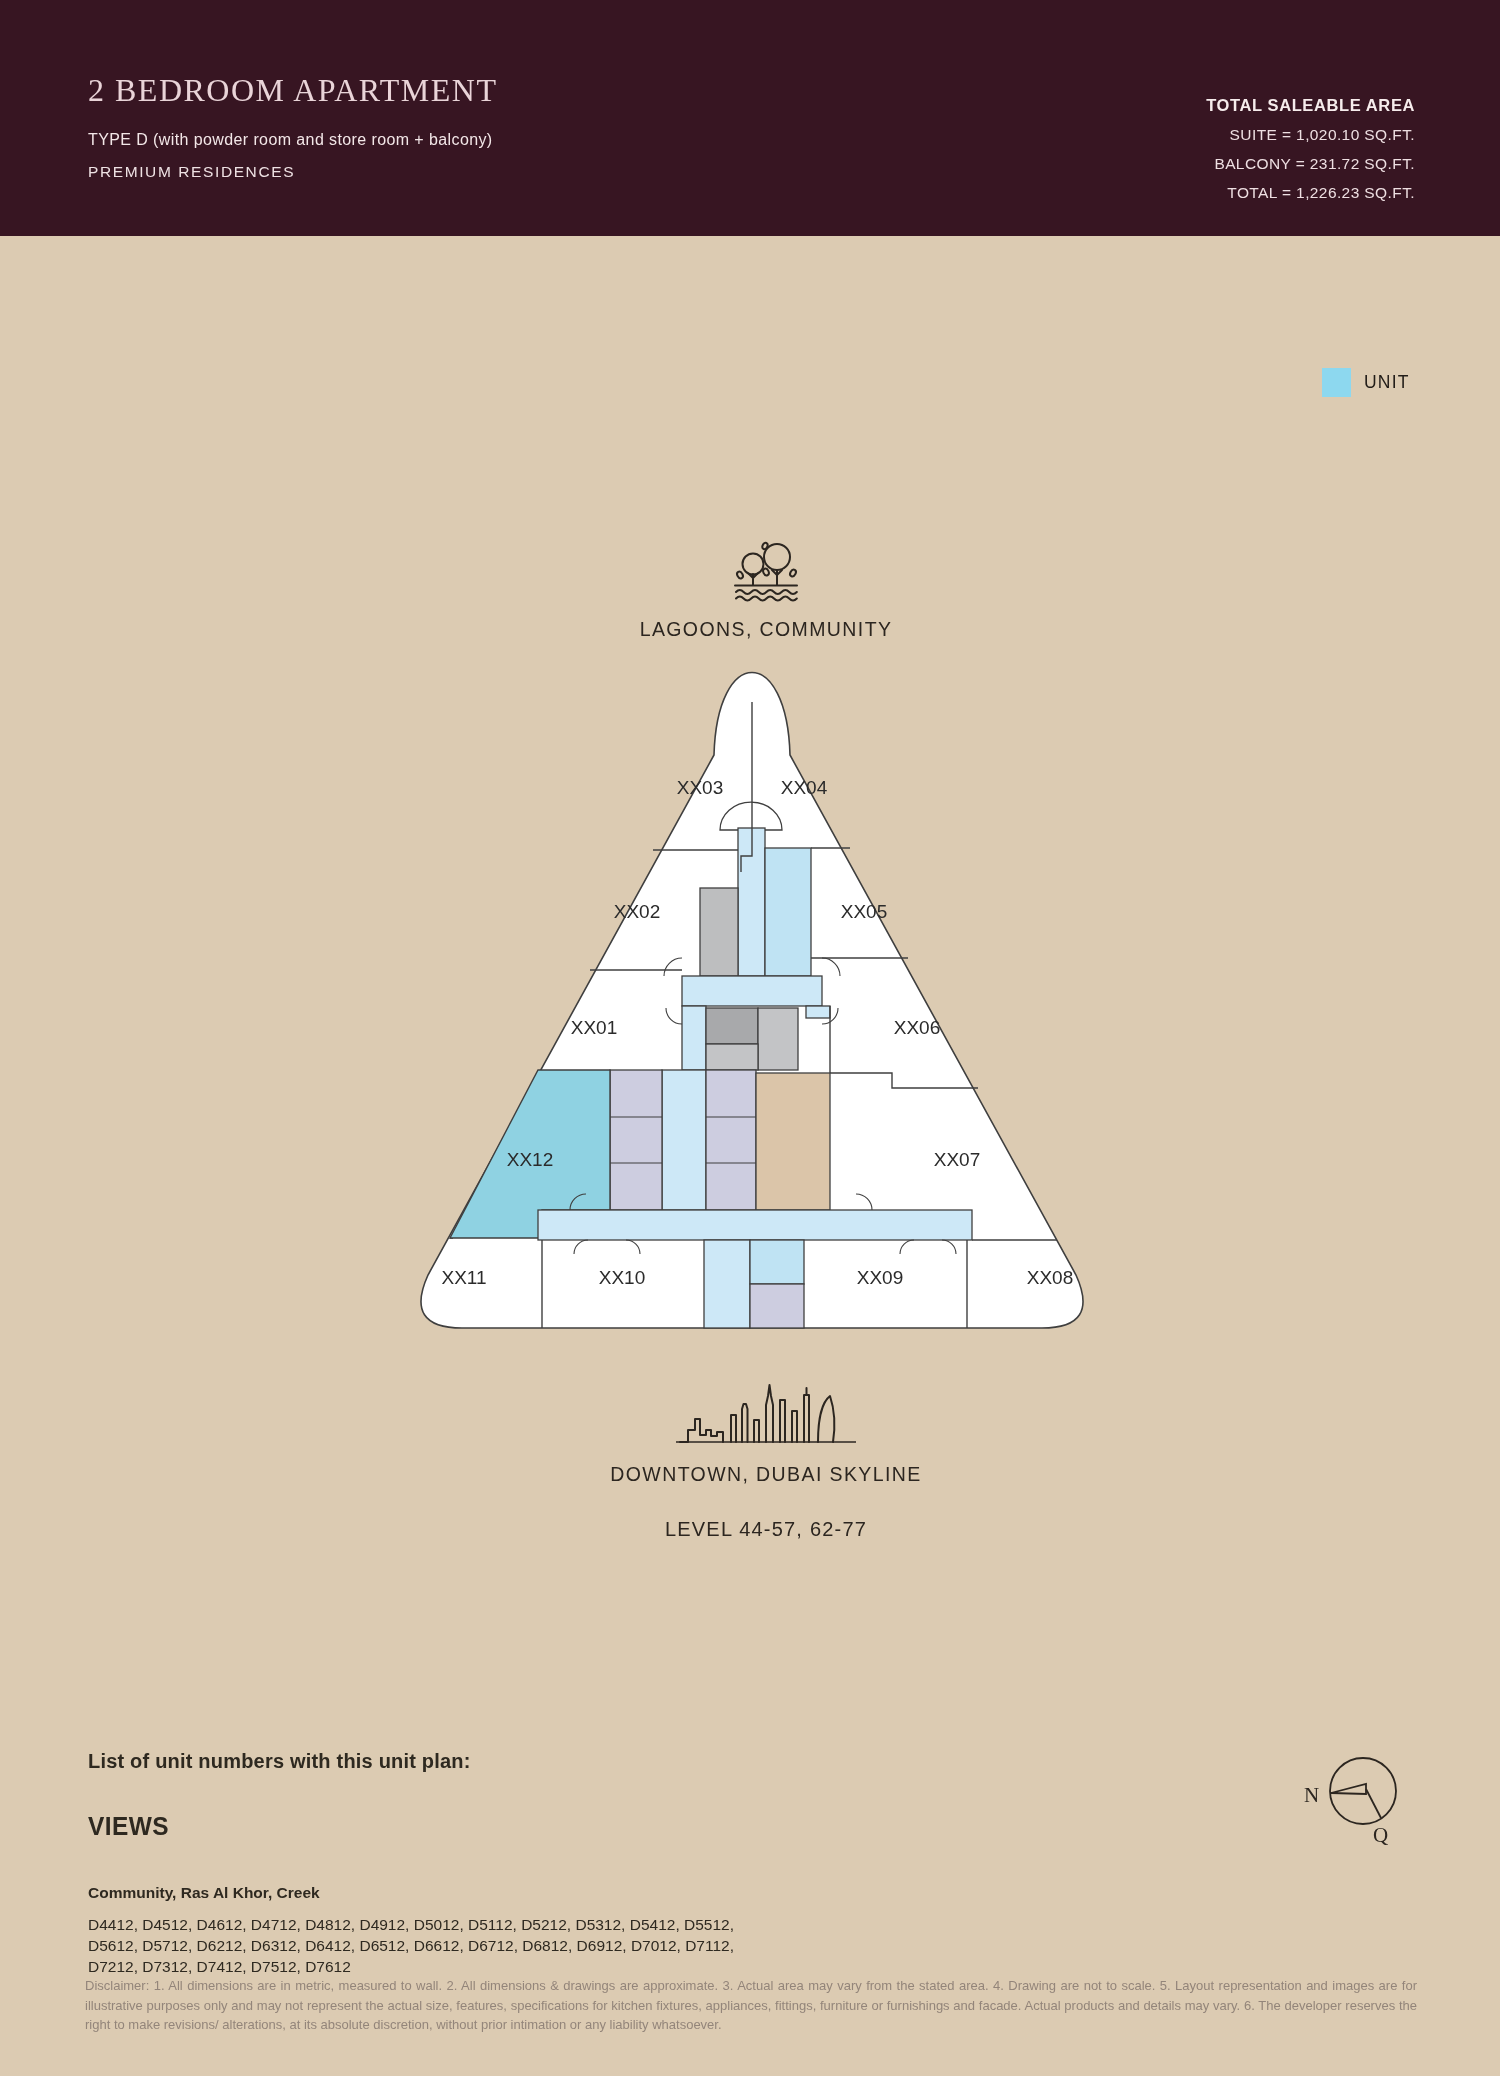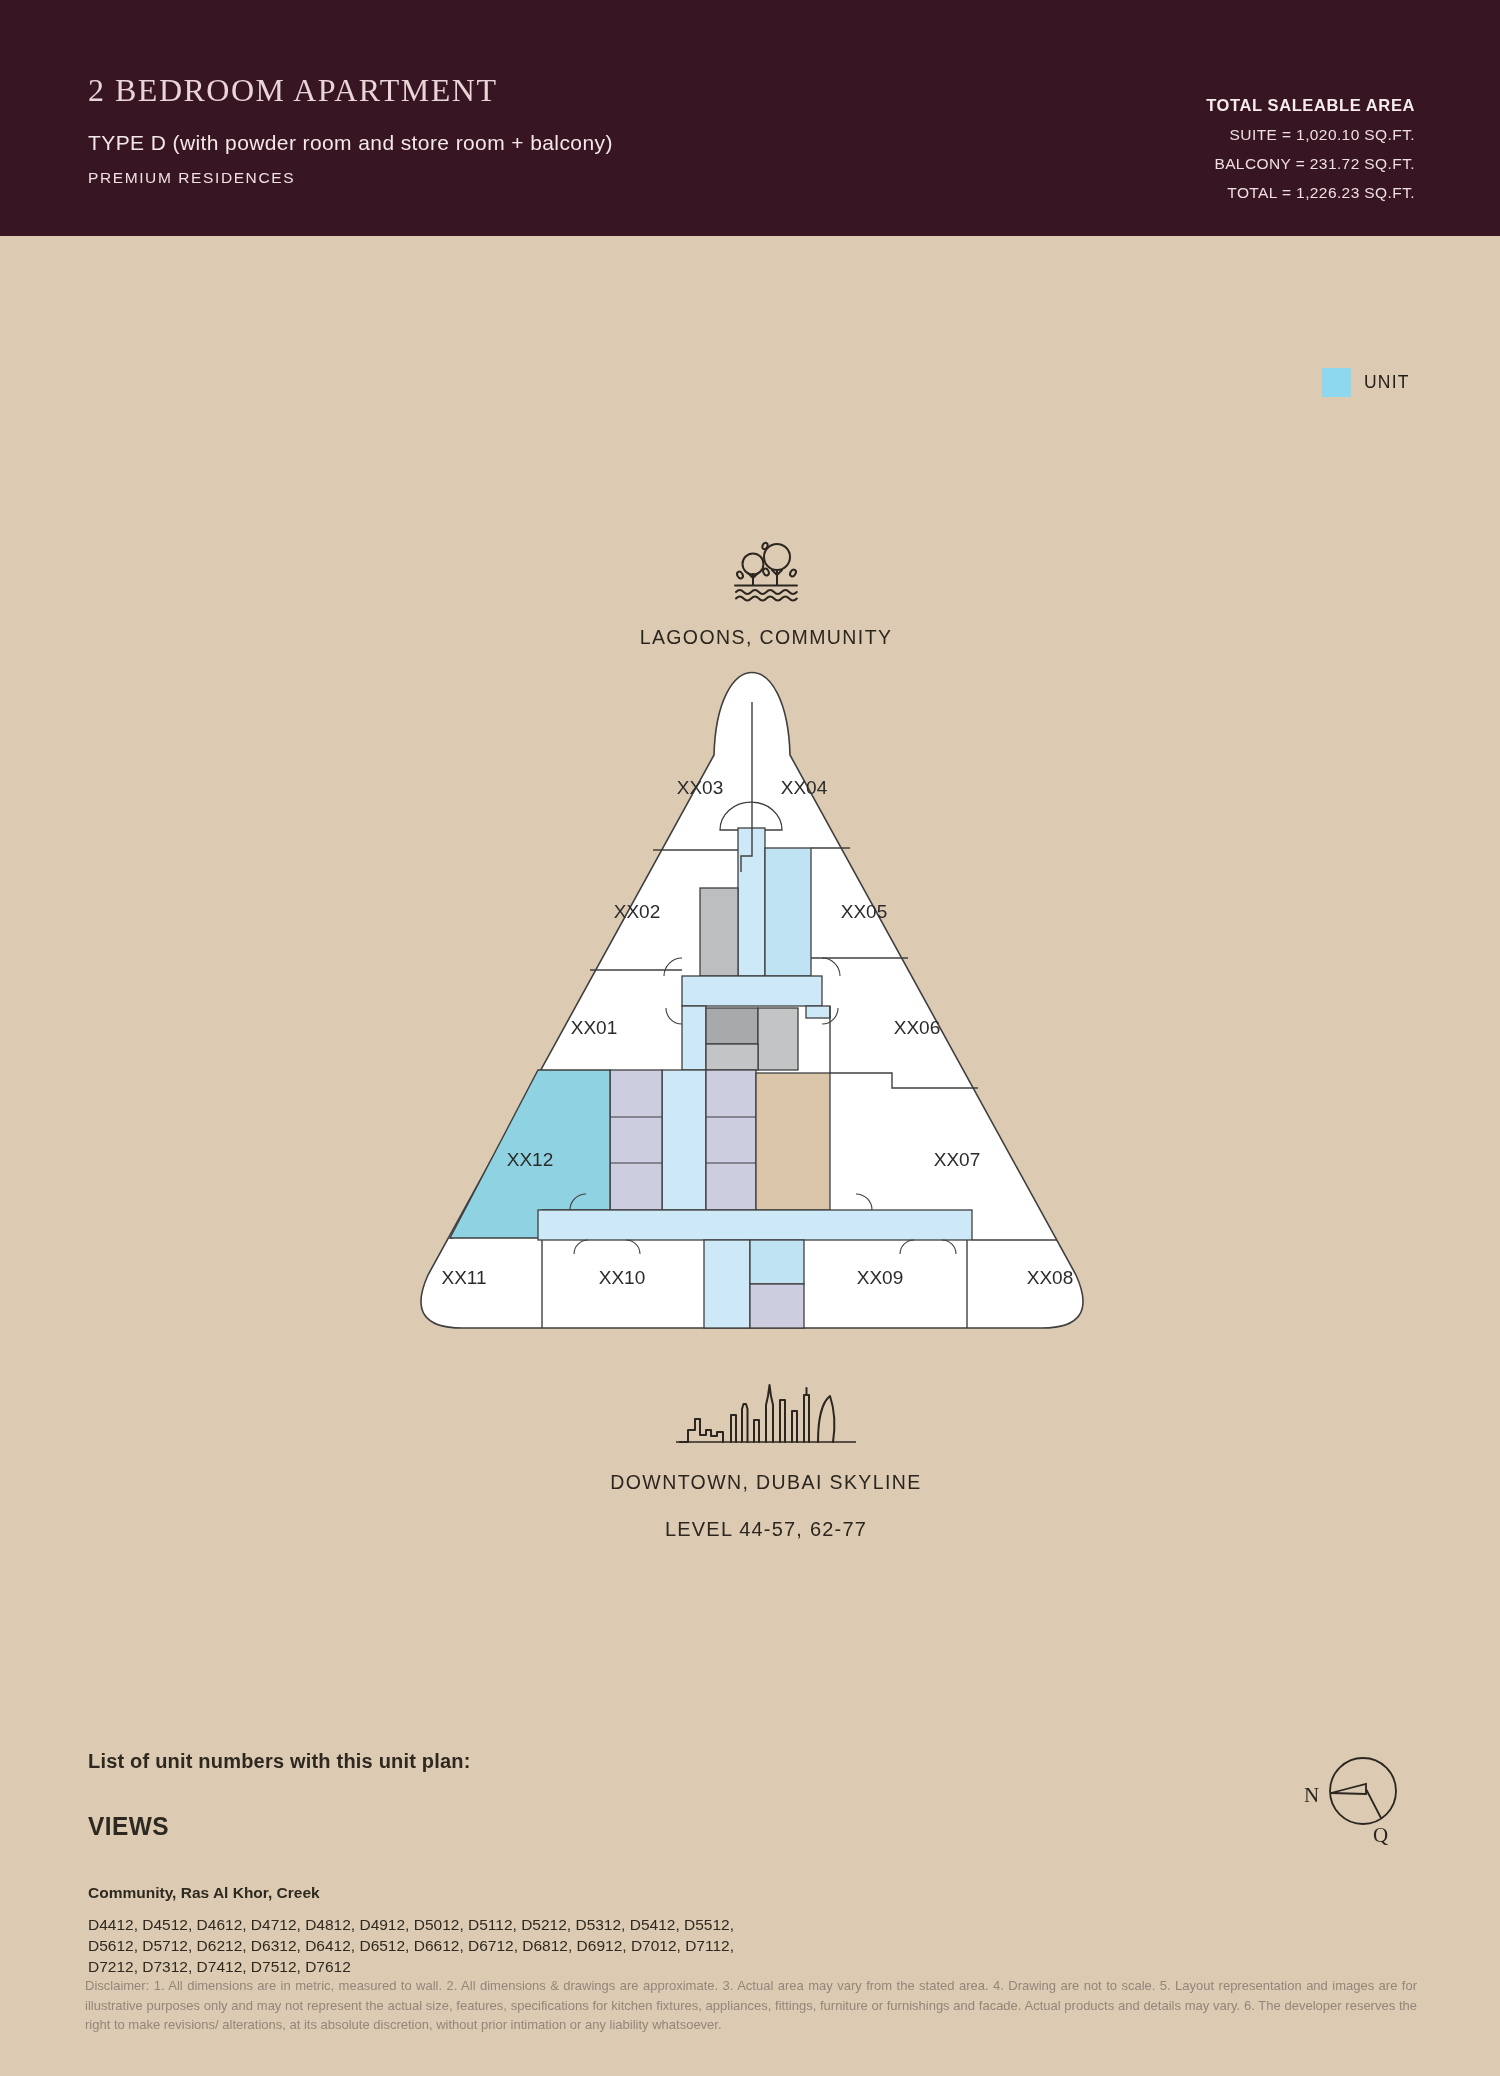--- a/index.html
+++ b/index.html
@@ -3,35 +3,35 @@
 <meta charset="utf-8">
 <style>
   html,body{margin:0;padding:0;}
   body{background:#b9a991;font-family:"Liberation Sans",sans-serif;}
   .page{position:relative;width:1500px;height:2076px;background:#dccbb2;overflow:hidden;margin:0 auto;}
 
   
   .header{position:absolute;left:0;top:0;width:1500px;height:236px;background:#371522;}
   .header-left{position:absolute;left:88px;top:72px;}
   .doc-title{font-family:"Liberation Serif","DejaVu Serif",serif;font-size:32px;letter-spacing:1.5px;color:#e9d4d8;font-weight:400;}
-  .doc-subtitle{margin-top:22px;font-size:21px;letter-spacing:.4px;color:#f3e7e8;font-weight:400;}
+  .doc-subtitle{margin-top:22px;font-size:16px;letter-spacing:.4px;color:#f3e7e8;font-weight:400;}
   .doc-tagline{margin-top:14px;font-size:15.5px;letter-spacing:1.6px;color:#efe2e4;font-weight:400;}
   .header-right{position:absolute;right:85px;top:96px;text-align:right;color:#eedfe2;}
   .area-heading{font-size:16.5px;font-weight:700;letter-spacing:.6px;color:#f6ecec;}
   .area-line{font-size:15.5px;margin-top:11px;letter-spacing:.4px;}
 
   
   .legend{position:absolute;left:1322px;top:368px;display:flex;align-items:center;}
   .legend-swatch{width:29px;height:29px;background:#8dd8ef;}
   .legend-label{margin-left:13px;font-size:17.5px;letter-spacing:1.2px;color:#221d18;}
 
   
   .view-top{position:absolute;left:466px;top:540px;width:600px;text-align:center;}
   .view-bottom{position:absolute;left:466px;top:1383px;width:600px;text-align:center;}
-  .view-label{font-size:19.5px;letter-spacing:1.4px;color:#2c2620;margin-top:20px;}
+  .view-label{font-size:19.5px;letter-spacing:1.4px;color:#2c2620;margin-top:12px;}
   .level-label{position:absolute;left:466px;top:1518px;width:600px;text-align:center;font-size:20px;letter-spacing:1.2px;color:#2c2620;}
 
   
   .plan-wrap{position:absolute;left:352px;top:660px;width:800px;height:680px;}
   .plan-wrap svg{display:block;}
   .unit-label{font-family:"Liberation Sans",sans-serif;font-size:19px;fill:#2b2b2b;}
 
   
   .footer{position:absolute;left:88px;top:1750px;width:1330px;color:#2e2920;}
   .list-heading{font-size:20px;font-weight:700;letter-spacing:.2px;}

